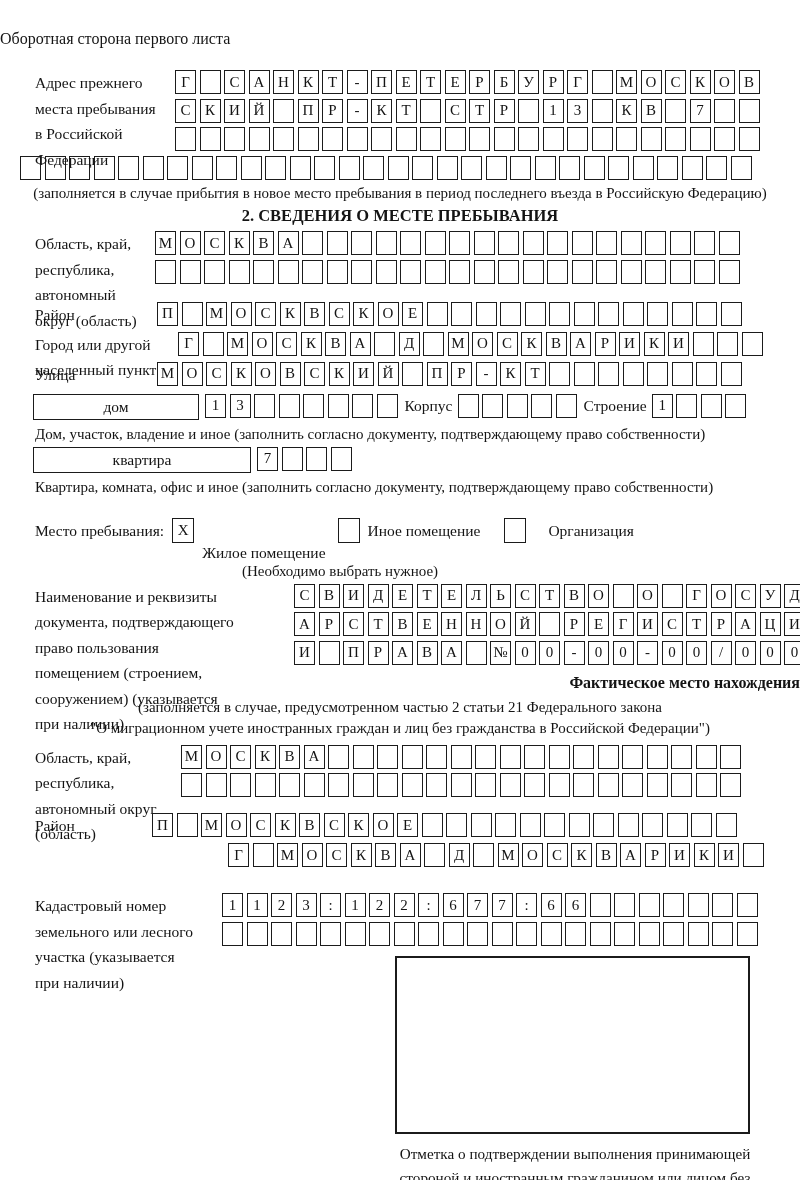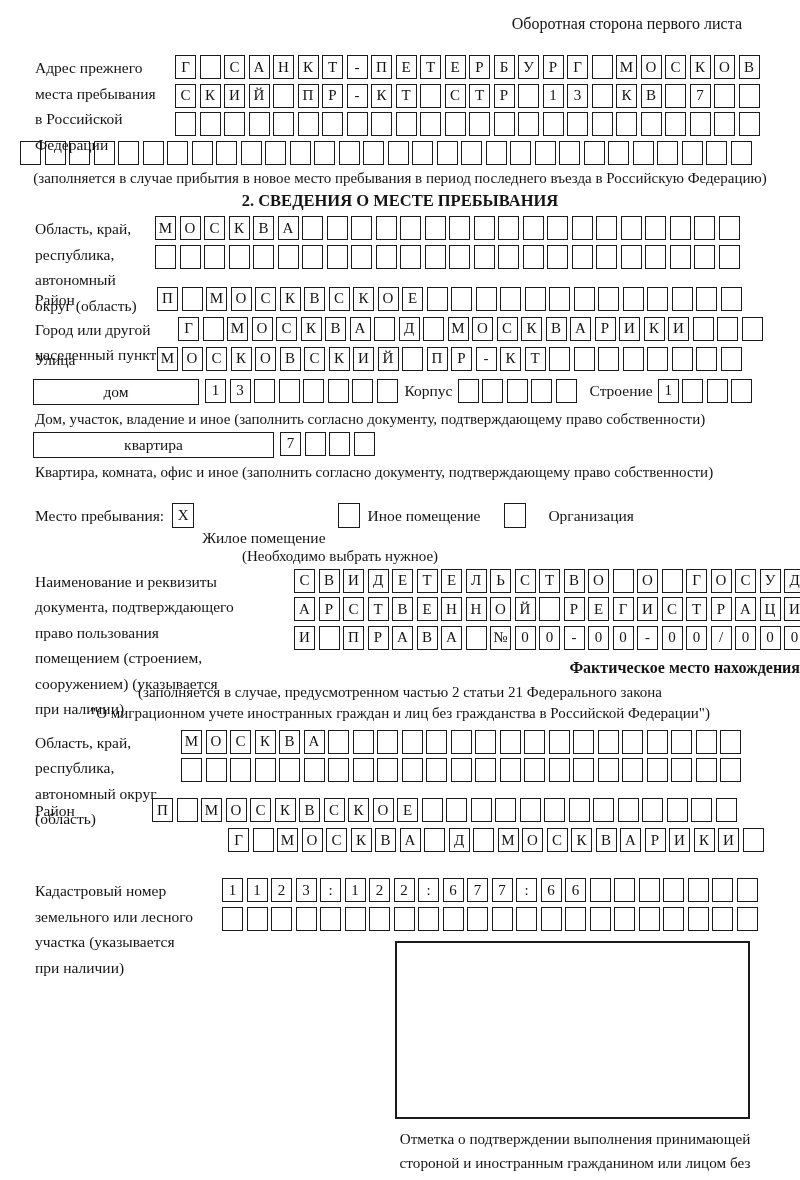--- a/index.html
+++ b/index.html
@@ -1,20 +1,20 @@
 <!DOCTYPE html>
 <html lang="ru"><head>
 <meta charset="utf-8">
 <style>
   html,body{margin:0;padding:0;background:#fff;}
   .page{
     position:relative;width:800px;height:1180px;background:#ffffff;
     font-family:"Liberation Serif", serif;color:#141414;overflow:hidden;
   }
-  .top-title{padding-top:15px;margin-right:58px;text-align:right;font-size:16px;}
+  .top-title{padding-top:30px;margin-right:58px;text-align:left;font-size:16px;}
   .field{position:relative;}
   .flabel{
     position:absolute;left:35px;top:0;width:215px;
     font-size:15.5px;line-height:25.5px;white-space:pre-line;
   }
   .cellrow{display:flex;gap:3.5px;margin-bottom:4.5px;}
   .cellrow:last-child{margin-bottom:0;}
   .cell{
     flex:0 0 auto;width:21px;height:24px;box-sizing:border-box;
     border:1.8px solid #1b1b1b;display:flex;align-items:center;justify-content:center;
@@ -351,34 +351,34 @@
     <div class="inline-label" style="margin-left:7px;">Корпус</div>
     <div style="margin-left:5px;">
         <div class="cellrow">
           <div class="cell"></div>
           <div class="cell"></div>
           <div class="cell"></div>
           <div class="cell"></div>
           <div class="cell"></div>
         </div>
       </div>
-    <div class="inline-label" style="margin-left:13px;">Строение</div>
+    <div class="inline-label" style="margin-left:7px;">Строение</div>
     <div style="margin-left:5px;">
         <div class="cellrow">
           <div class="cell">1</div>
           <div class="cell"></div>
           <div class="cell"></div>
           <div class="cell"></div>
         </div>
       </div>
   </div>
   <div class="note left" style="margin-top:6px;">Дом, участок, владение и иное (заполнить согласно документу, подтверждающему право собственности)</div>
 
   <div class="hrow" style="margin-left:33px;margin-top:4px;">
-    <div class="labelbox" style="width:241px;">квартира</div>
+    <div class="labelbox" style="width:218px;">квартира</div>
     <div style="margin-left:6px;">
         <div class="cellrow">
           <div class="cell">7</div>
           <div class="cell"></div>
           <div class="cell"></div>
           <div class="cell"></div>
         </div>
       </div>
   </div>
   <div class="note left" style="margin-top:6px;">Квартира, комната, офис и иное (заполнить согласно документу, подтверждающему право собственности)</div>

